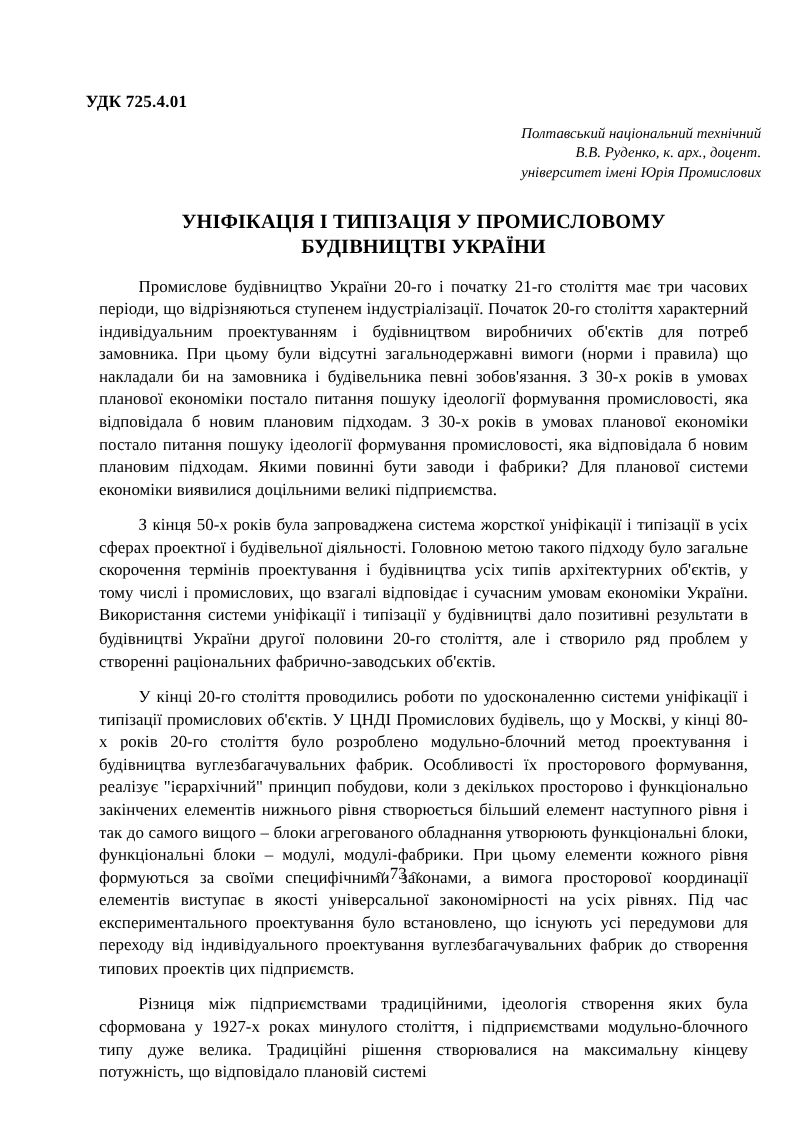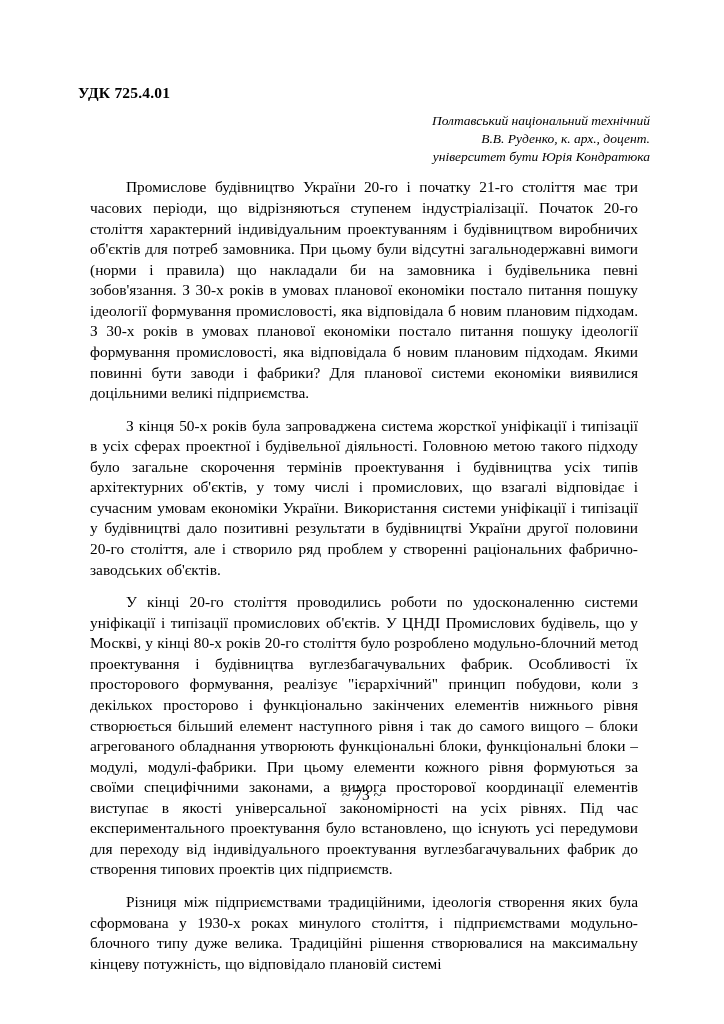--- a/index.html
+++ b/index.html
@@ -13,21 +13,21 @@
     font-family: "Liberation Serif", "DejaVu Serif", serif;
     color: #000000;
     position: relative;
     overflow: hidden;
   }
   .page {
     position: relative;
     width: 724px;
     height: 840px;
     box-sizing: border-box;
-    padding: 84px 74px 0 78px;
+    padding: 84px 32px 0 78px;
   }
   .udk {
     font-size: 15.5px;
     font-weight: bold;
     letter-spacing: 0.2px;
     margin: 0 0 10px 0;
   }
   .author-block {
     text-align: right;
     font-style: italic;
@@ -67,26 +67,30 @@
 </head>
 <body>
 
 <div class="page">
 
   <div class="udk">УДК 725.4.01</div>
 
   <div class="author-block">
     <div>Полтавський національний технічний</div>
     <div>В.В. Руденко, к. арх., доцент.</div>
-    <div>університет бути Юрія Кондратюка</div>
+    <div>університет імені Юрія Промислових</div>
   </div>
 
+  <h1 class="title">
+    <span>УНІФІКАЦІЯ І ТИПІЗАЦІЯ У ПРОМИСЛОВОМУ</span><br>
+    <span>БУДІВНИЦТВІ УКРАЇНИ</span>
+  </h1>
 
   <div class="body-text">
     <p>Промислове будівництво України 20-го і початку 21-го століття має три часових періоди, що відрізняються ступенем індустріалізації. Початок 20-го століття характерний індивідуальним проектуванням і будівництвом виробничих об'єктів для потреб замовника. При цьому були відсутні загальнодержавні вимоги (норми і правила) що накладали би на замовника і будівельника певні зобов'язання. З 30-х років в умовах планової економіки постало питання пошуку ідеології формування промисловості, яка відповідала б новим плановим підходам. З 30-х років в умовах планової економіки постало питання пошуку ідеології формування промисловості, яка відповідала б новим плановим підходам. Якими повинні бути заводи і фабрики? Для планової системи економіки виявилися доцільними великі підприємства.</p>
     <p>З кінця 50-х років була запроваджена система жорсткої уніфікації і типізації в усіх сферах проектної і будівельної діяльності. Головною метою такого підходу було загальне скорочення термінів проектування і будівництва усіх типів архітектурних об'єктів, у тому числі і промислових, що взагалі відповідає і сучасним умовам економіки України. Використання системи уніфікації і типізації у будівництві дало позитивні результати в будівництві України другої половини 20-го століття, але і створило ряд проблем у створенні раціональних фабрично-заводських об'єктів.</p>
     <p>У кінці 20-го століття проводились роботи по удосконаленню системи уніфікації і типізації промислових об'єктів. У ЦНДІ Промислових будівель, що у Москві, у кінці 80-х років 20-го століття було розроблено модульно-блочний метод проектування і будівництва вуглезбагачувальних фабрик. Особливості їх просторового формування, реалізує "ієрархічний" принцип побудови, коли з декількох просторово і функціонально закінчених елементів нижнього рівня створюється більший елемент наступного рівня і так до самого вищого – блоки агрегованого обладнання утворюють функціональні блоки, функціональні блоки – модулі, модулі-фабрики. При цьому елементи кожного рівня формуються за своїми специфічними законами, а вимога просторової координації елементів виступає в якості універсальної закономірності на усіх рівнях. Під час експериментального проектування було встановлено, що існують усі передумови для переходу від індивідуального проектування вуглезбагачувальних фабрик до створення типових проектів цих підприємств.</p>
-    <p>Різниця між підприємствами традиційними, ідеологія створення яких була сформована у 1930-х роках минулого століття, і підприємствами модульно-блочного типу дуже велика. Традиційні рішення створювалися на максимальну кінцеву потужність, що відповідало плановій системі</p>
+    <p>Різниця між підприємствами традиційними, ідеологія створення яких була сформована у 1927-х роках минулого століття, і підприємствами модульно-блочного типу дуже велика. Традиційні рішення створювалися на максимальну кінцеву потужність, що відповідало плановій системі</p>
   </div>
 
   <div class="footer">~ 73 ~</div>
 
 </div>
 
 </body></html>

